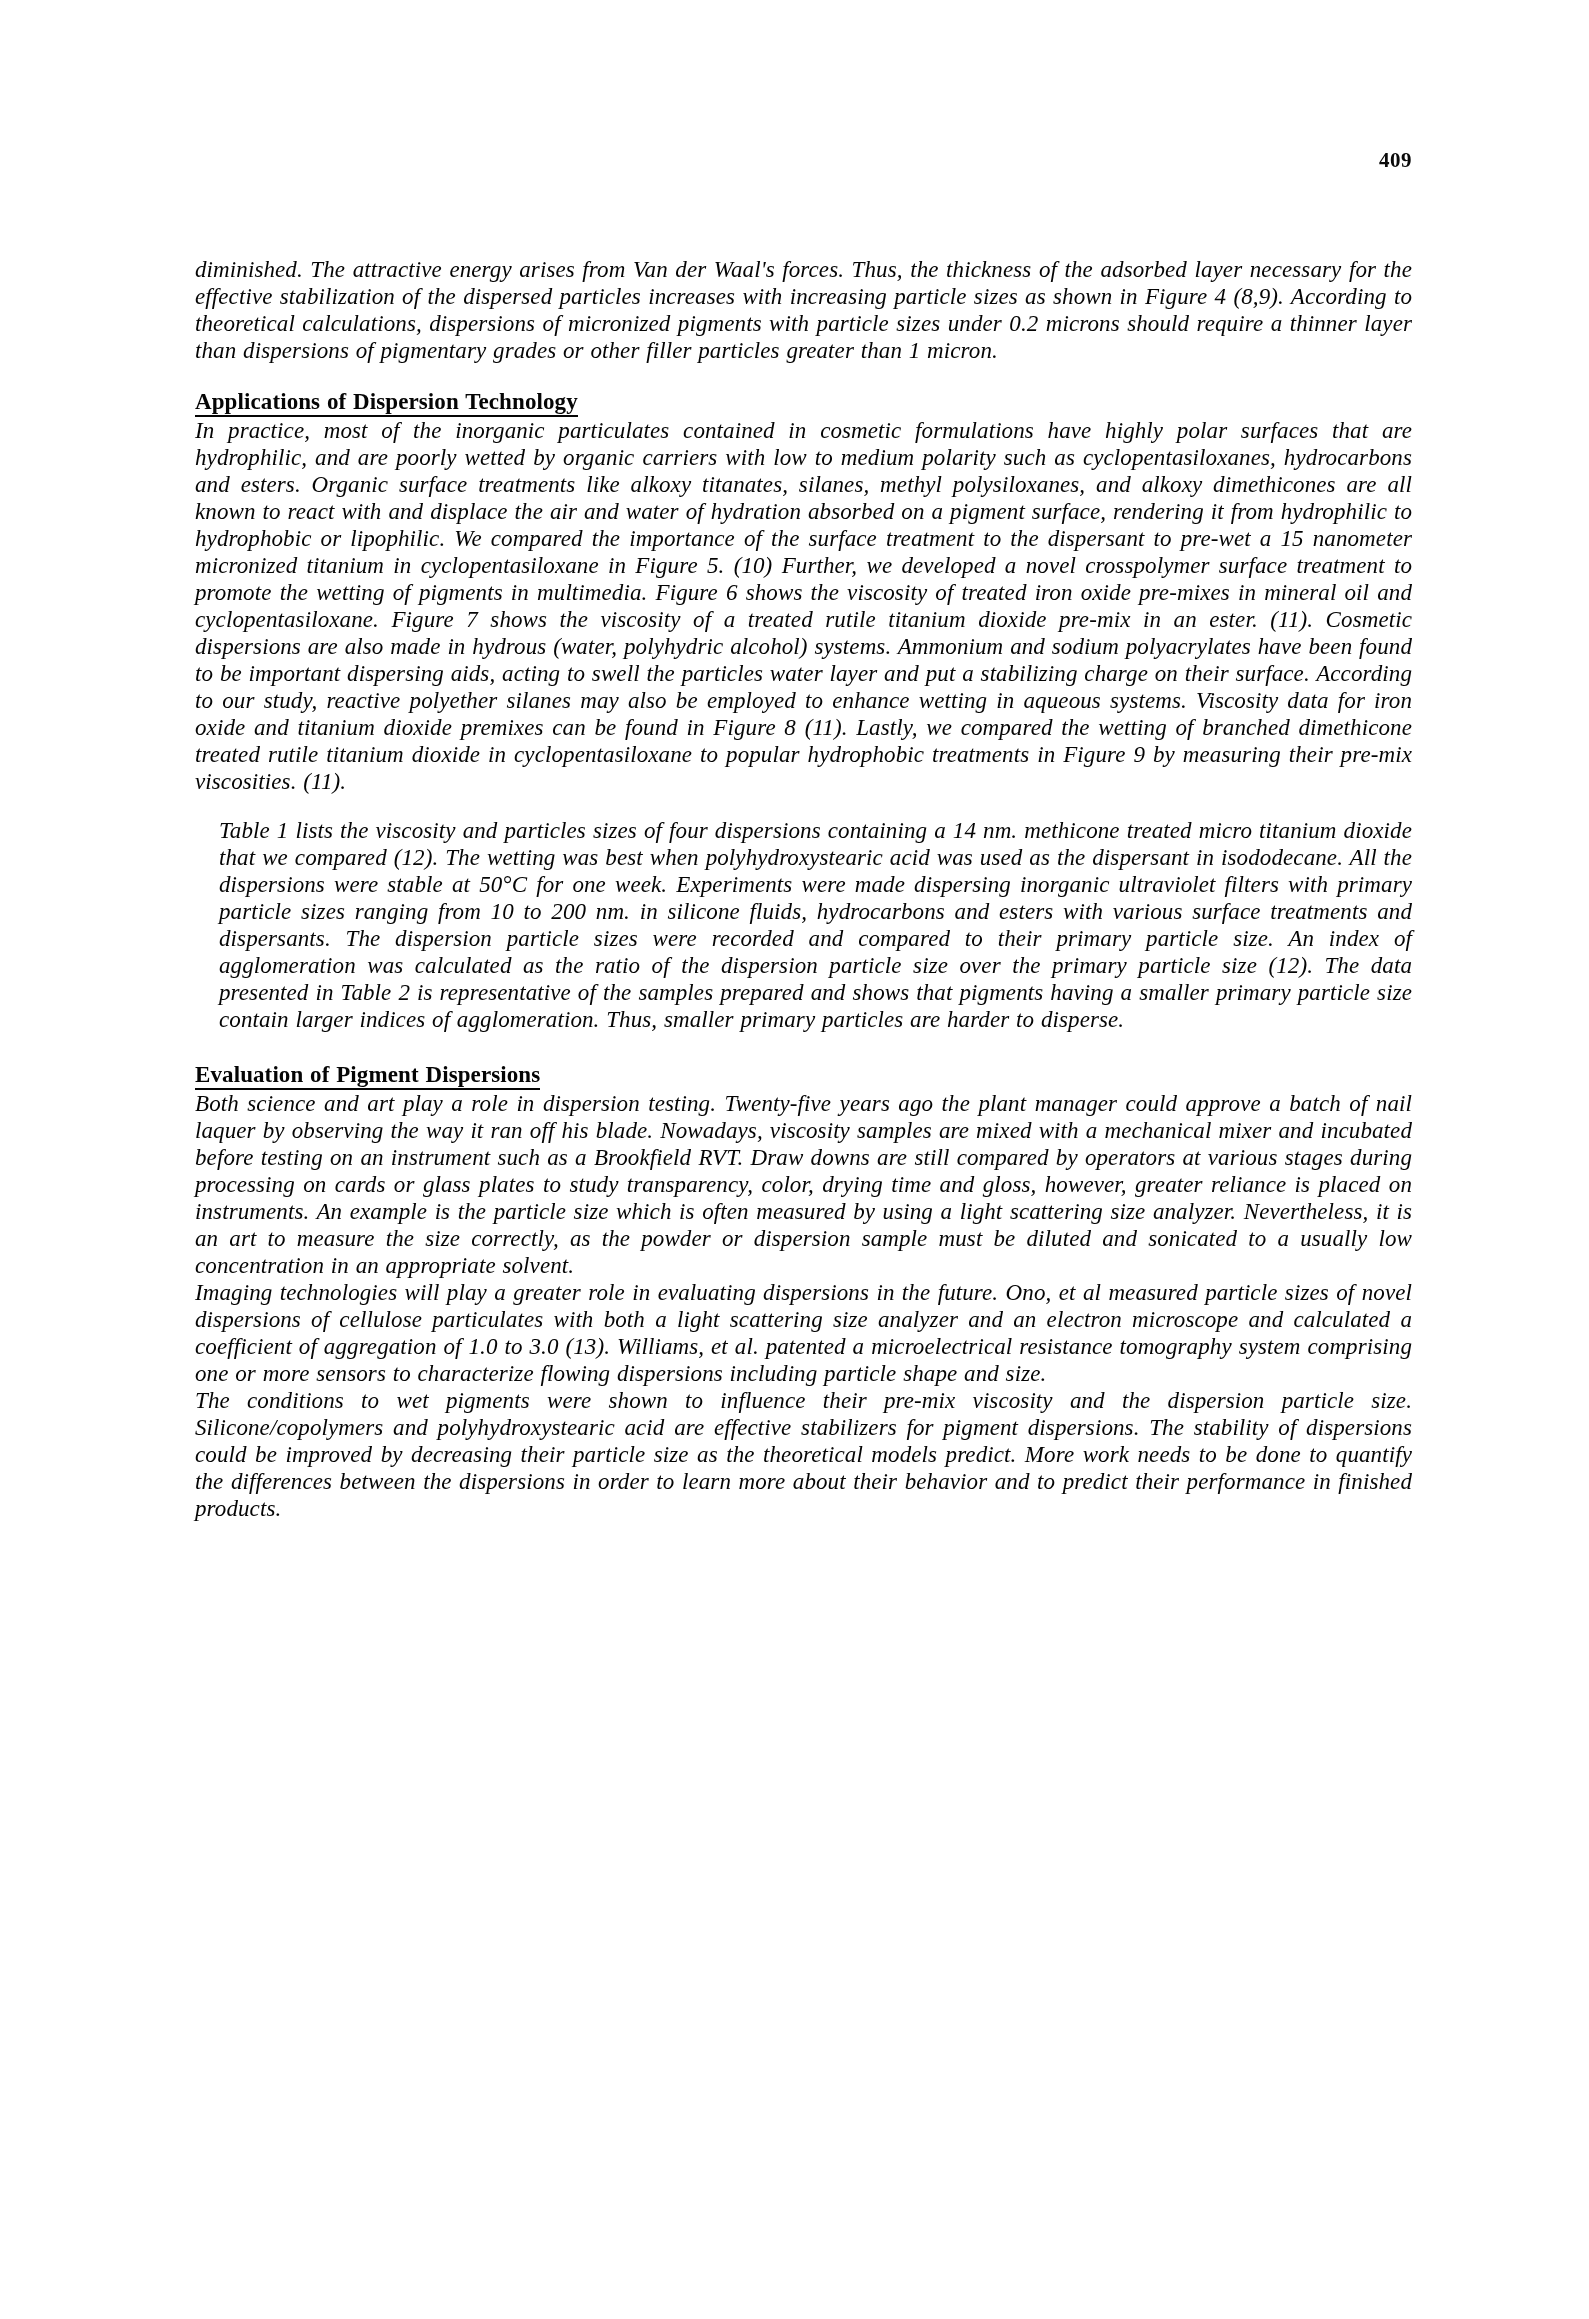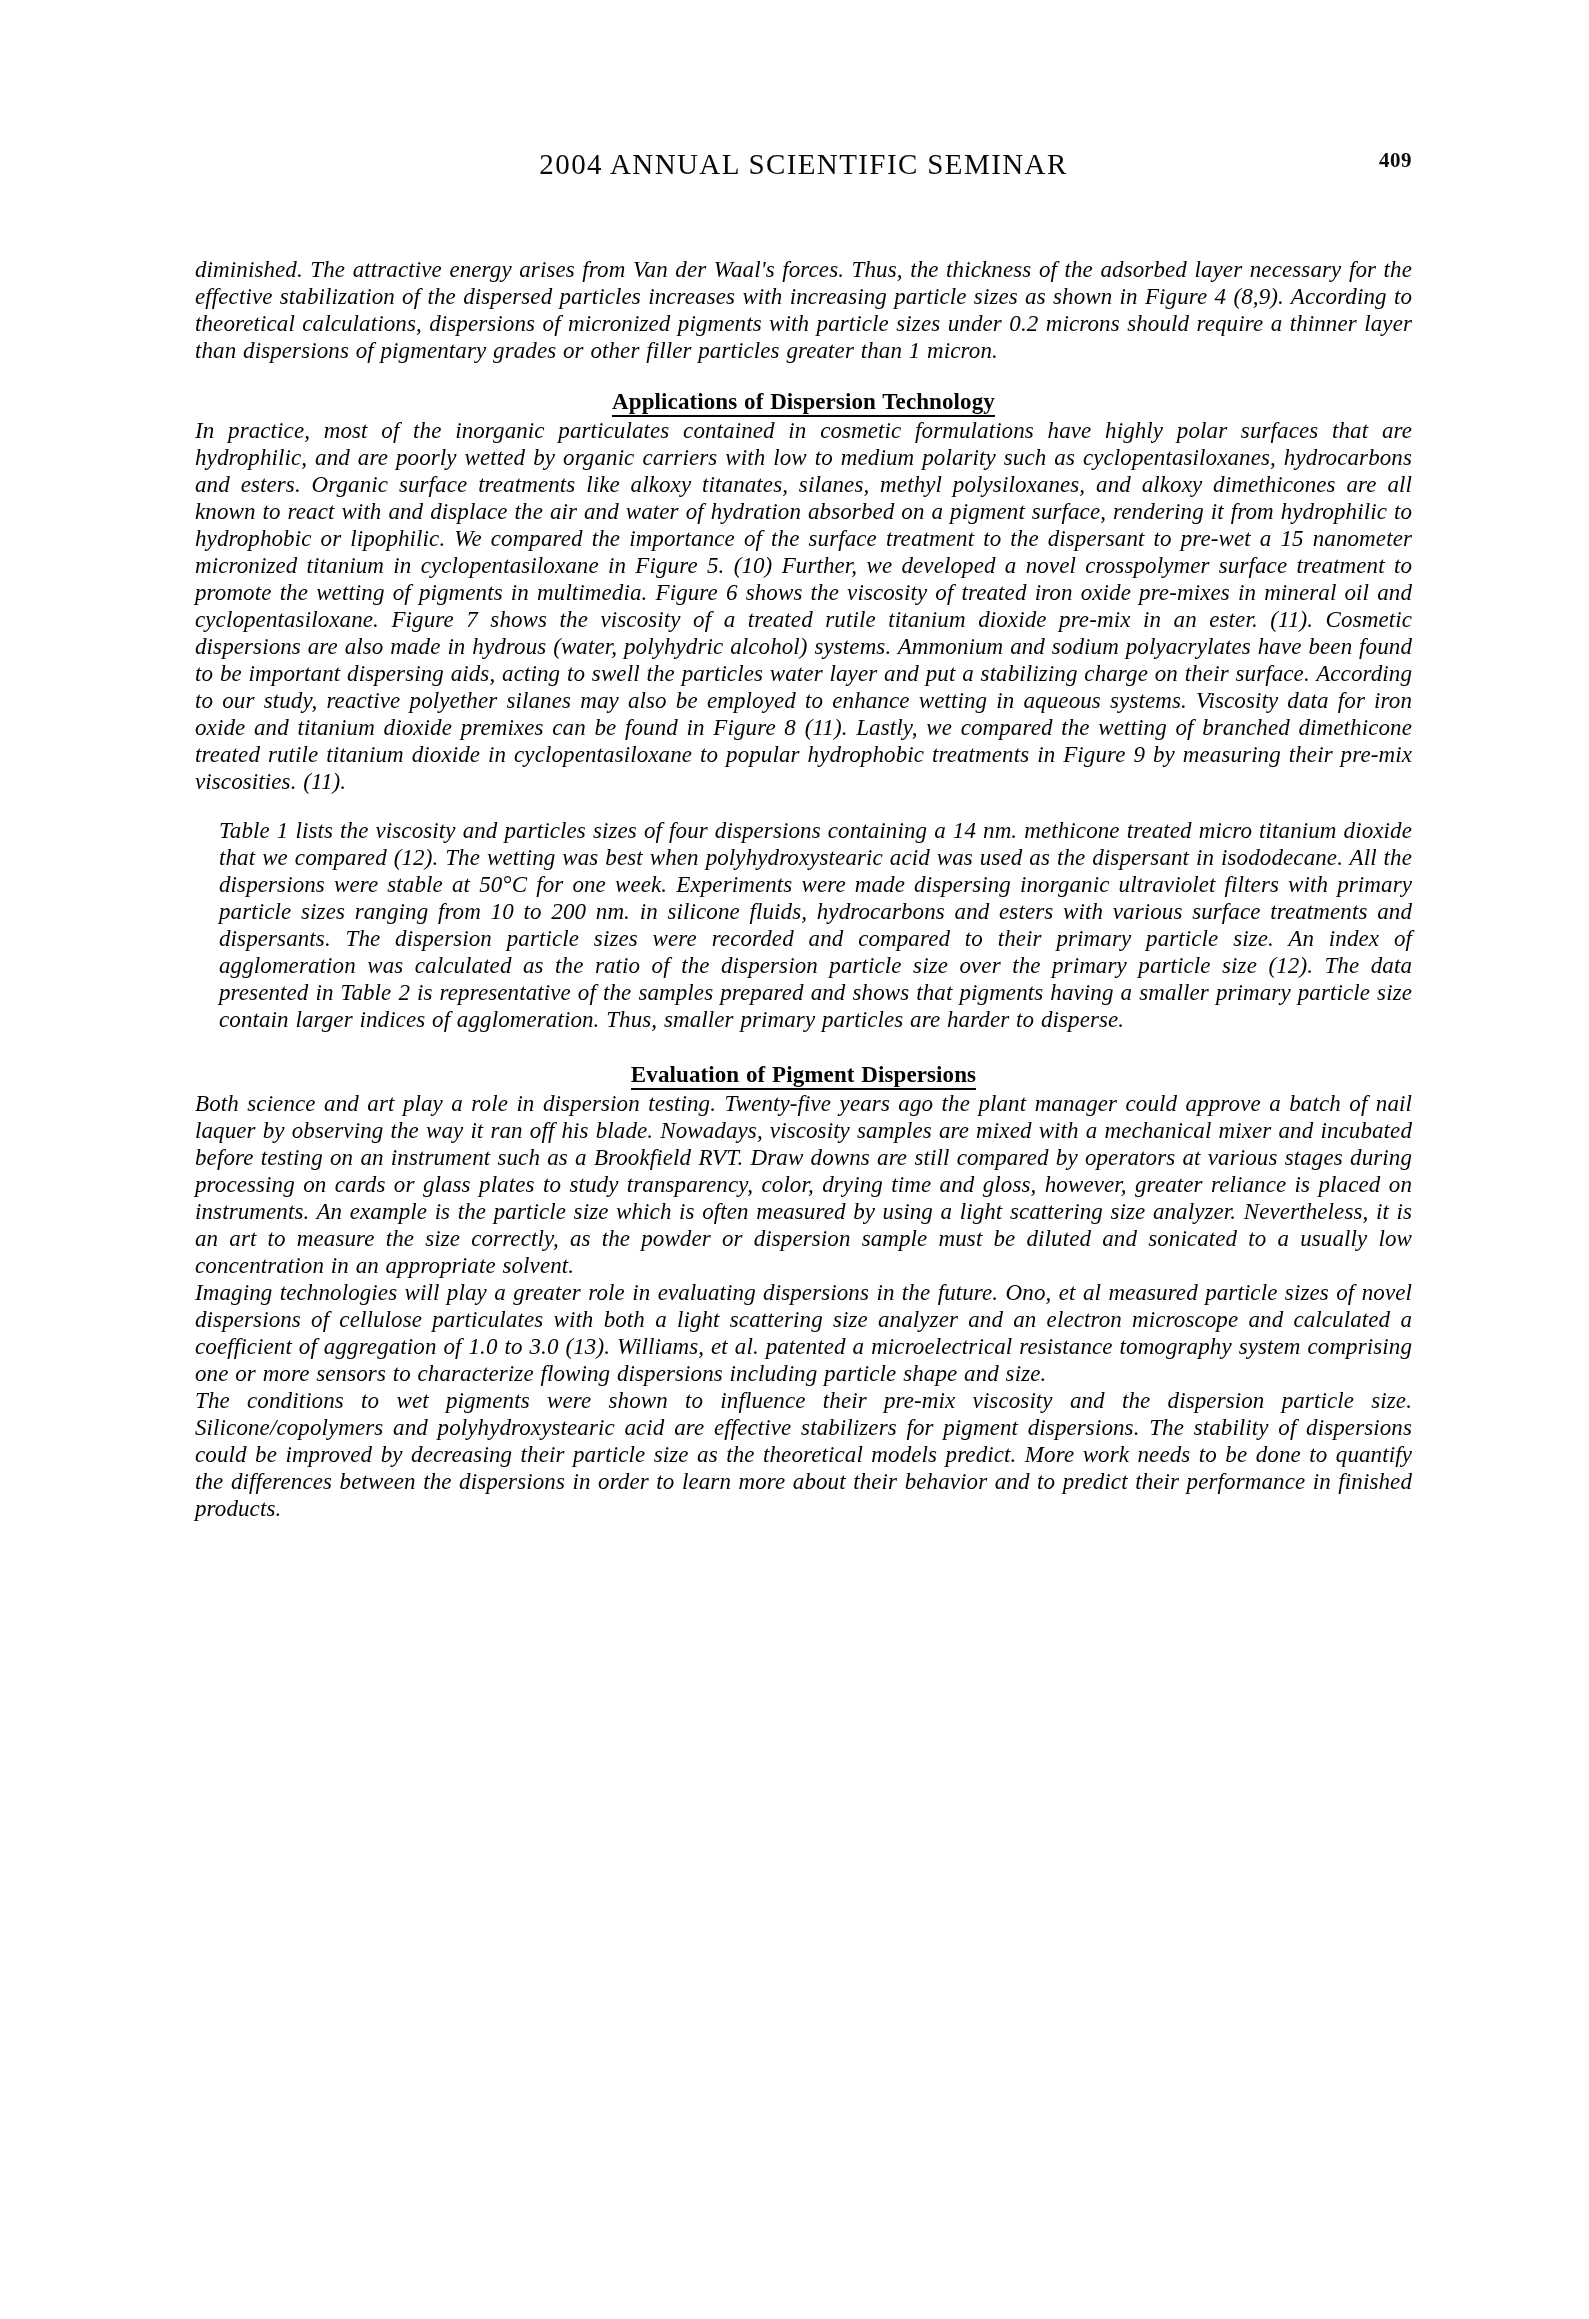--- a/index.html
+++ b/index.html
@@ -57,39 +57,38 @@
     margin: 0;
     padding: 0;
     font-style: italic;
   }
   .heading {
     margin: 0;
     padding: 0;
     font-size: 23px;
     line-height: 27px;
     font-weight: bold;
-    text-align: center;
+    text-align: left;
   }
   .heading .heading-text {
     display: inline-block;
     border-bottom: 2.8px solid #050505;
     padding-bottom: 0px;
   }
   .gap-after-intro    { margin-top: 24px; }
   .gap-before-table   { margin-top: 22px; margin-left: 24px; }
   .gap-before-section { margin-top: 28px; font-family: Liberation Serif, serif; }
   .gap-before-summary { margin-top: 26.5px; }
 </style>
 </head>
 <body>
 
 <div class="page">
 
   <header class="page-header">
-    <div class="header-title">2004 ANNUAL SCIENTIFIC SEMINAR</div>
     <div class="header-page-number">409</div>
   </header>
 
   <main class="content">
 
     <p class="para">diminished. The attractive energy arises from Van der Waal's forces. Thus, the thickness of the adsorbed layer necessary for the effective stabilization of the dispersed particles increases with increasing particle sizes as shown in Figure 4 (8,9). According to theoretical calculations, dispersions of micronized pigments with particle sizes under 0.2 microns should require a thinner layer than dispersions of pigmentary grades or other filler particles greater than 1 micron.</p>
 
     <h2 class="heading gap-after-intro"><span class="heading-text">Applications of Dispersion Technology</span></h2>
 
     <p class="para">In practice, most of the inorganic particulates contained in cosmetic formulations have highly polar surfaces that are hydrophilic, and are poorly wetted by organic carriers with low to medium polarity such as cyclopentasiloxanes, hydrocarbons and esters. Organic surface treatments like alkoxy titanates, silanes, methyl polysiloxanes, and alkoxy dimethicones are all known to react with and displace the air and water of hydration absorbed on a pigment surface, rendering it from hydrophilic to hydrophobic or lipophilic. We compared the importance of the surface treatment to the dispersant to pre-wet a 15 nanometer micronized titanium in cyclopentasiloxane in Figure 5. (10)  Further, we developed a novel crosspolymer surface treatment to promote the wetting of pigments in multimedia. Figure 6 shows the viscosity of treated iron oxide pre-mixes in mineral oil and cyclopentasiloxane. Figure 7 shows the viscosity of a treated rutile titanium dioxide pre-mix in an ester. (11). Cosmetic dispersions are also made in hydrous (water, polyhydric alcohol) systems. Ammonium and sodium polyacrylates have been found to be important dispersing aids, acting to swell the particles water layer and put a stabilizing charge on their surface. According to our study, reactive polyether silanes may also be employed to enhance wetting in aqueous systems. Viscosity data for iron oxide and titanium dioxide premixes can be found in Figure 8 (11). Lastly, we compared the wetting of branched dimethicone treated rutile titanium dioxide in cyclopentasiloxane to popular hydrophobic treatments in Figure 9 by measuring their pre-mix viscosities. (11).</p>

